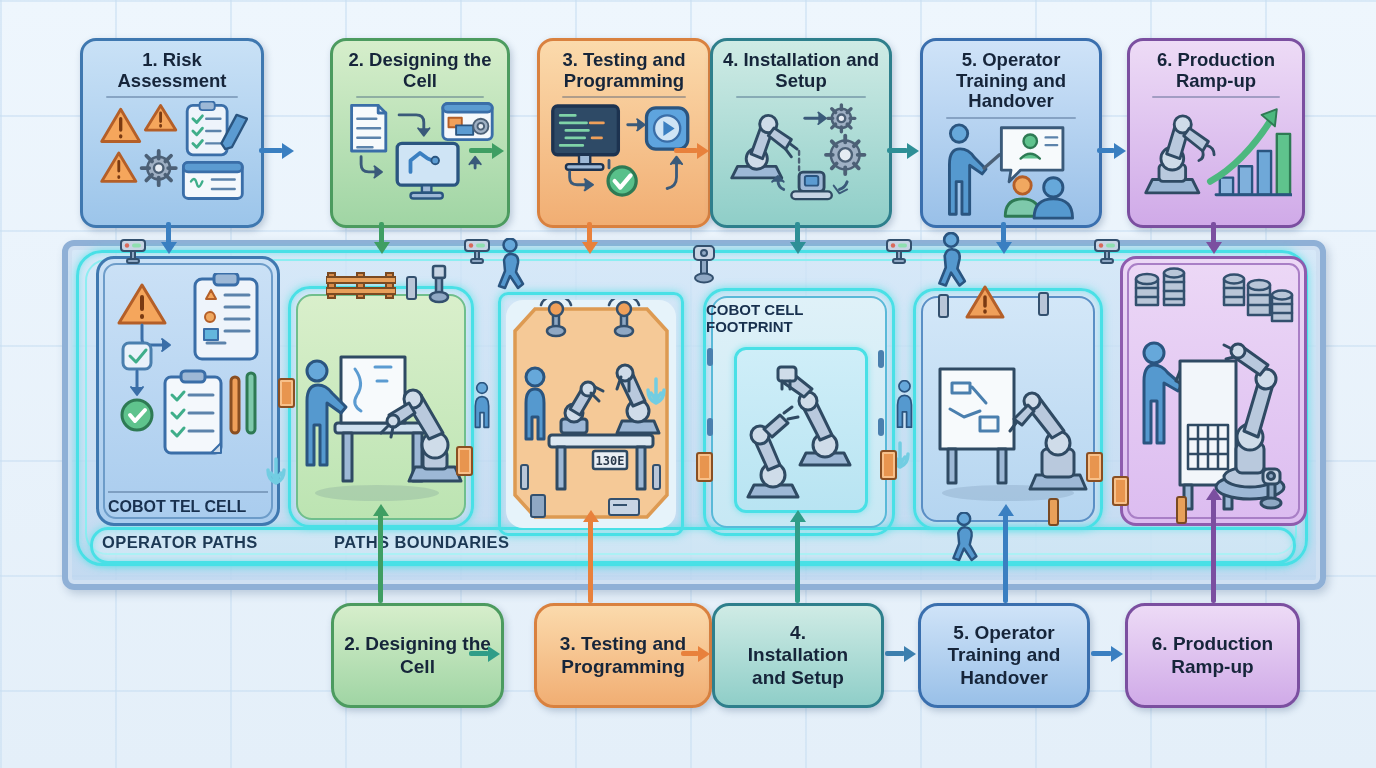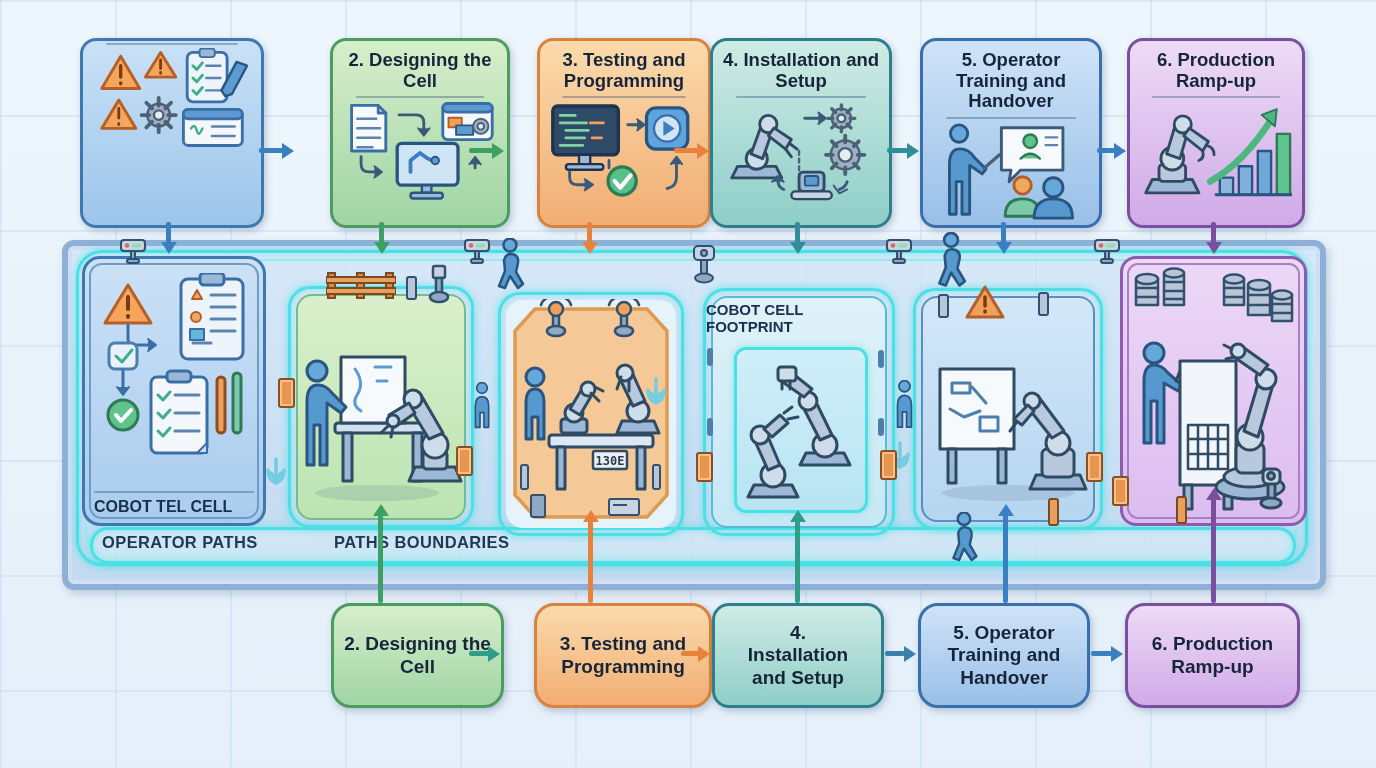--- a/index.html
+++ b/index.html
@@ -44,21 +44,21 @@
     box-shadow:inset 0 0 0 4px #cfe0f2, 3px 4px 8px rgba(60,90,130,.25);}
   .ring{position:absolute;border:3px solid #49e0e6;border-radius:26px;
     box-shadow:0 0 9px rgba(73,224,230,.8), inset 0 0 7px rgba(73,224,230,.55);}
   .ring2{position:absolute;border:2px solid #8ceef2;border-radius:22px;}
   .lane{position:absolute;left:90px;top:527px;width:1200px;height:31px;border:3px solid #49e0e6;
     border-radius:18px;background:rgba(222,246,250,.4);
     box-shadow:0 0 8px rgba(73,224,230,.7), inset 0 0 6px rgba(73,224,230,.5);}
   .lane-label{position:absolute;font-weight:700;font-size:16.5px;color:#1c3854;letter-spacing:.4px;}
   
   .cellA{position:absolute;border:3.5px solid #3f78b0;border-radius:18px;
-    background:linear-gradient(180deg,#cbe1f6,#a9ccee);}
+    background:linear-gradient(180deg,#cbe1f6,#a9ccee);margin-left:14px;}
   .cellA-in{position:absolute;inset:4px;border:2px solid #6d9cc9;border-radius:13px;}
   .cellring{position:absolute;border:3px solid #49e0e6;border-radius:22px;
     box-shadow:0 0 8px rgba(73,224,230,.75), inset 0 0 6px rgba(73,224,230,.5);}
   .cellB-in{position:absolute;inset:5px;border:2.5px solid #6fbf8d;border-radius:16px;
     background:linear-gradient(180deg,#d9efcb,#bce4b2);}
   .cellC-in{position:absolute;inset:5px;border-radius:17px;background:#e6f3fa;}
   .cellD-in{position:absolute;inset:5px;border:2.5px solid #59b9d8;border-radius:16px;
     background:linear-gradient(180deg,#dff1f8,#c6e8f4);}
   .cellE-in{position:absolute;inset:5px;border:2.5px solid #5a8fc5;border-radius:16px;
     background:linear-gradient(180deg,#d3e7f8,#b5d5f0);}
@@ -151,21 +151,21 @@
   </svg>
   <div class="post gray" style="left:406px;top:276px;height:20px;"></div>
   <svg class="abs" style="left:424px;top:262px;" width="30" height="42" viewBox="0 0 30 42">
     <g stroke="#33506e" stroke-width="2.5">
       <rect x="9" y="4" width="12" height="12" rx="2" fill="#c7d4e4"></rect>
       <rect x="12" y="16" width="6" height="16" fill="#8fa8c4"></rect>
       <ellipse cx="15" cy="35" rx="9" ry="5" fill="#8fa8c4"></ellipse>
     </g>
   </svg>
 
-  <div class="cellring" style="left:498px;top:292px;width:180px;height:238px;">
+  <div class="cellring" style="left:498px;top:292px;width:180px;height:238px;border-radius:10px;">
     <div class="cellC-in"></div>
     <svg class="abs" style="left:4px;top:4px;" width="172" height="230" viewBox="0 0 172 230">
       <polygon points="30,10 142,10 162,32 162,196 142,218 30,218 10,196 10,32" fill="#f5c997" stroke="#dd9a52" stroke-width="3.5"></polygon>
       <g stroke="#33506e" stroke-width="2.5" stroke-linecap="round">
         <g>
           <rect x="48" y="14" width="6" height="16" fill="#8fa8c4"></rect>
             <ellipse cx="51" cy="32" rx="9" ry="5" fill="#8fa8c4"></ellipse>
           <circle cx="51" cy="10" r="7" fill="#f0a05a"></circle>
           <path d="M36 6 q2 -6 8 -8 M66 6 q-2 -6 -8 -8" fill="none"></path>
         </g>
@@ -403,20 +403,21 @@
   <div class="door" style="left:696px;top:452px;"></div>
   <div class="door" style="left:880;top:450px;left:880px;"></div>
   <div class="door" style="left:1086px;top:452px;"></div>
   <div class="door" style="left:1112px;top:476px;"></div>
   <div class="slot" style="left:707px;top:348px;"></div>
   <div class="slot" style="left:707px;top:418px;"></div>
   <div class="slot" style="left:878px;top:350px;"></div>
   <div class="slot" style="left:878px;top:418px;"></div>
 
   <div class="stage s1" style="left:80px;top:38px;width:178px;height:184px;">
+    <div class="stage-title">1. Risk Assessment</div>
     <div class="stage-divider"></div>
     <svg width="152" height="100" viewBox="0 0 160 104">
       <g stroke-linejoin="round" stroke-linecap="round">
         <path d="M26 8 L46 42 L6 42 Z" fill="#f5a65c" stroke="#b45f28" stroke-width="3"></path>
         <path d="M26 18 v12 M26 36 v1" stroke="#7a3a12" stroke-width="3.5" fill="none"></path>
         <path d="M68 4 L84 30 L52 30 Z" fill="#f5a65c" stroke="#b45f28" stroke-width="3"></path>
         <path d="M68 12 v9 M68 25 v1" stroke="#7a3a12" stroke-width="3" fill="none"></path>
         <path d="M24 54 L42 84 L6 84 Z" fill="#f5a65c" stroke="#b45f28" stroke-width="3"></path>
         <path d="M24 63 v10 M24 79 v1" stroke="#7a3a12" stroke-width="3" fill="none"></path>
         <rect x="96" y="4" width="42" height="52" rx="6" fill="#eef4fb" stroke="#3a6ea8" stroke-width="3"></rect>

